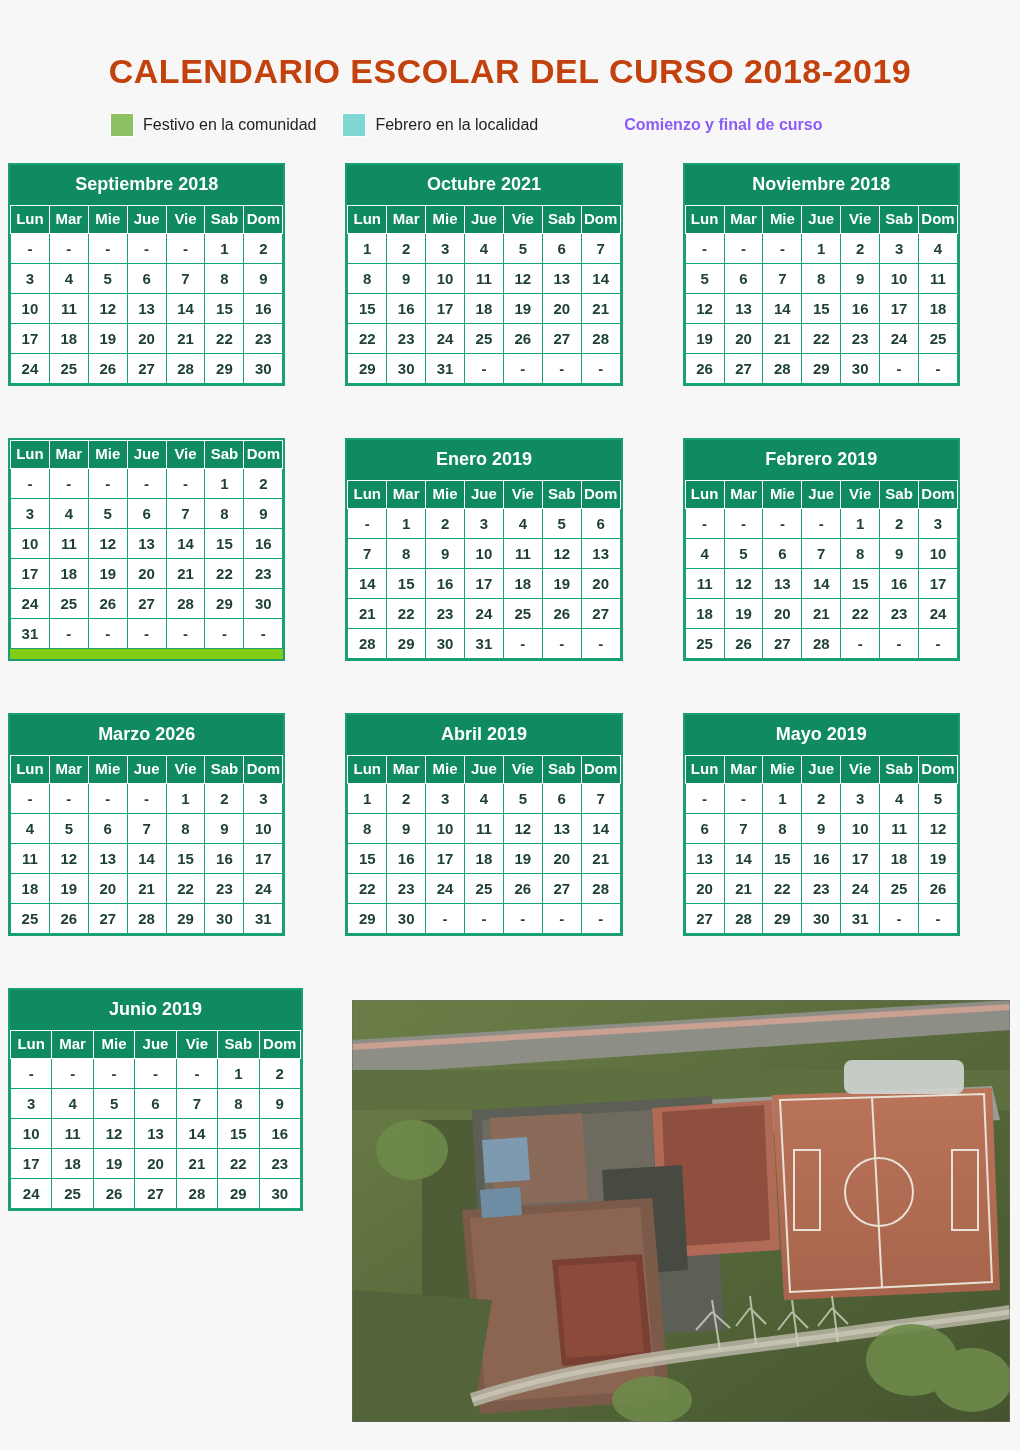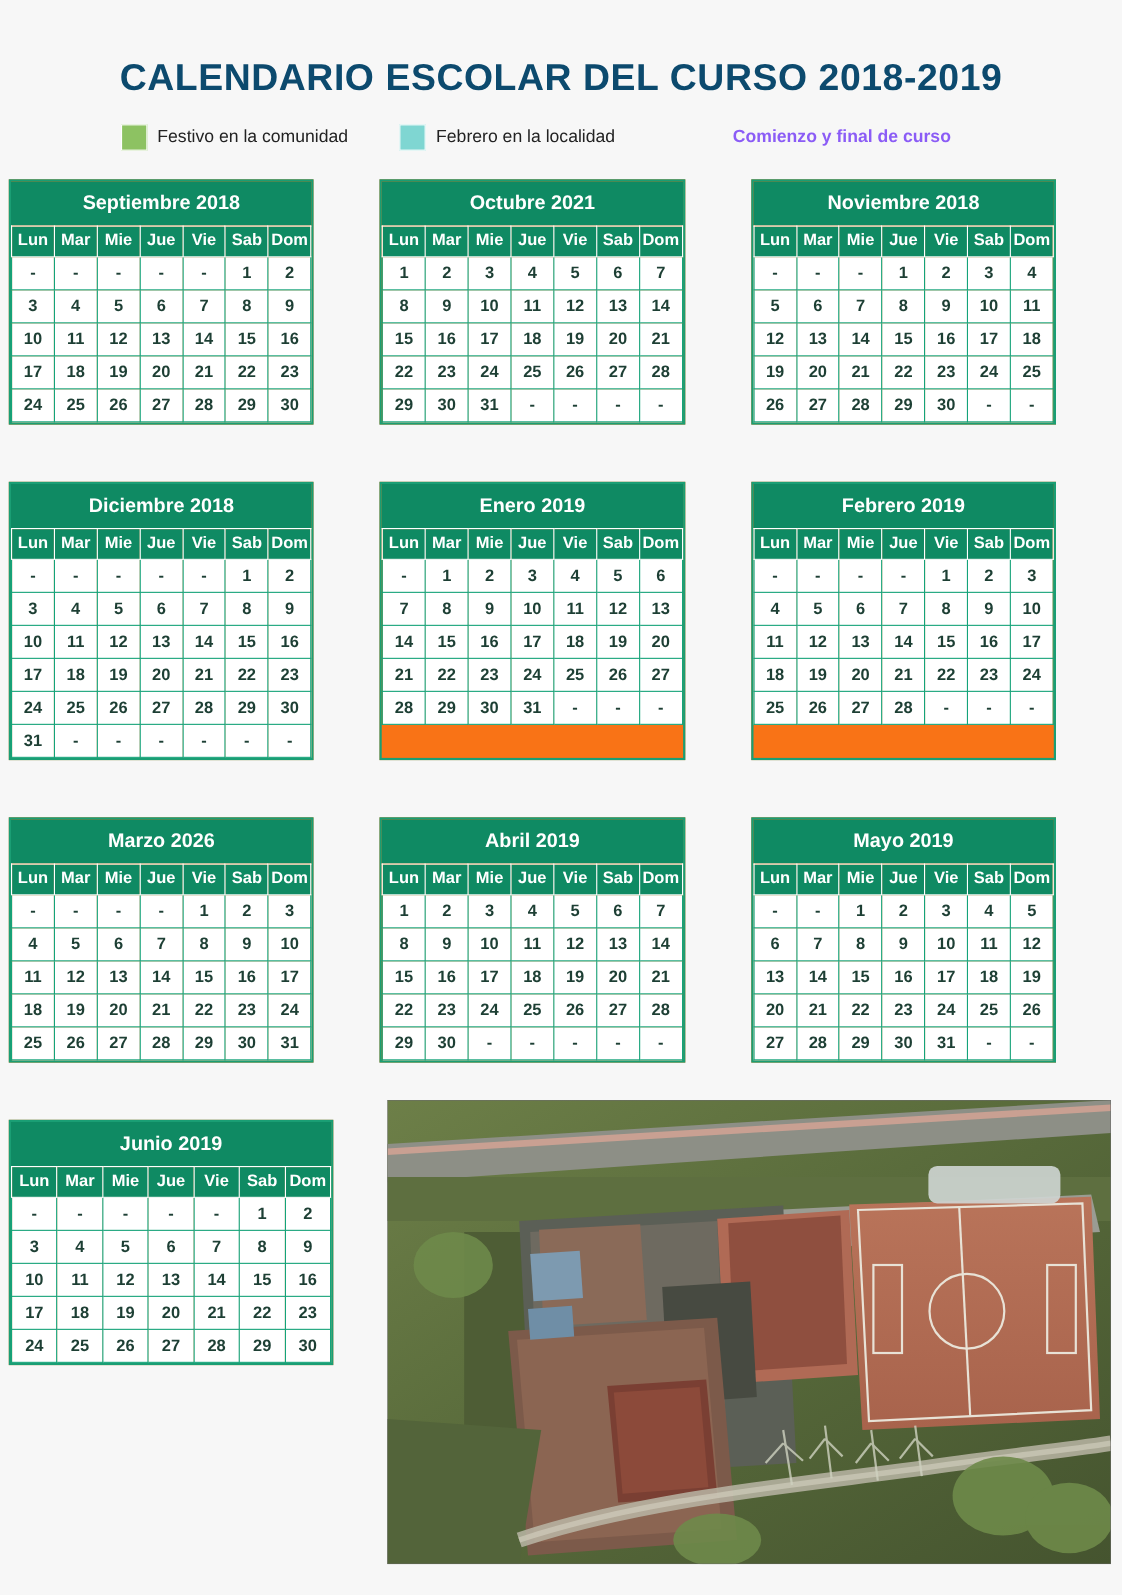--- a/index.html
+++ b/index.html
@@ -5,51 +5,50 @@
   html,body{margin:0;padding:0;}
   body{
     width:1020px;height:1450px;
     background:#f7f7f7;
     font-family:"Liberation Sans", sans-serif;
     position:relative;
     overflow:hidden;
   }
   #title{
     text-align:center;
-    color:#0c4a6e;
+    color:#c2410c;
     font-size:34px;
     font-weight:bold;
     letter-spacing:0.5px;
     padding-top:52px;
   }
   #legend{
     margin-top:22px;
     display:flex;
     align-items:center;
     padding-left:110px;
-    gap:21px;
   }
   .legend-item{display:flex;align-items:center;margin-right:26px;}
   .swatch{width:22px;height:22px;display:inline-block;margin-right:9px;border:1px solid #ffffff;}
   .legend-label{font-size:16px;color:#222;}
   #legend-note{font-size:16px;font-weight:bold;color:#8b5cf6;margin-left:60px;}
 
   #grid{
     position:relative;
     margin-top:26px;
     padding-left:8px;
   }
   .row{display:flex;}
   .cal{
     width:295px;
     margin-right:60px;
     margin-bottom:52px;
     border:2px solid #1a9e74;
     box-sizing:border-box;
-    background:#f97316;
+    background:#84cc16;
   }
   .cal-title{
     background:#0f8a63;
     color:#ffffff;
     font-weight:bold;
     font-size:18px;
     text-align:center;
     padding:9px 0 10px 0;
   }
   table.cal-table{
@@ -298,21 +297,20 @@
               <td class="">30</td>
               <td class="sat-blank">-</td>
               <td class="sun-blank">-</td>
             </tr>
           </tbody>
         </table>
       </div>
     </div>
     <div class="row">
       <div class="cal">
-        <div class="cal-title">Diciembre 2018</div>
         <table class="cal-table">
           <thead>
             <tr>
               <th>Lun</th>
               <th>Mar</th>
               <th>Mie</th>
               <th>Jue</th>
               <th>Vie</th>
               <th>Sab</th>
               <th>Dom</th>

